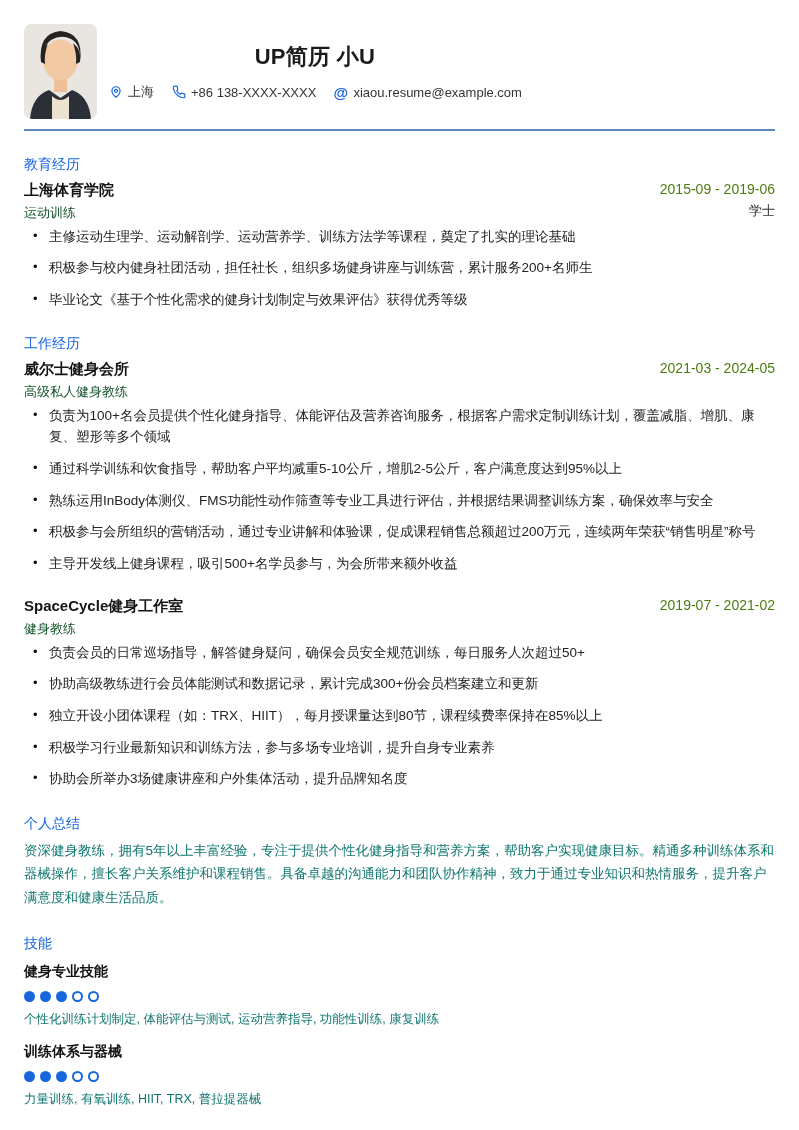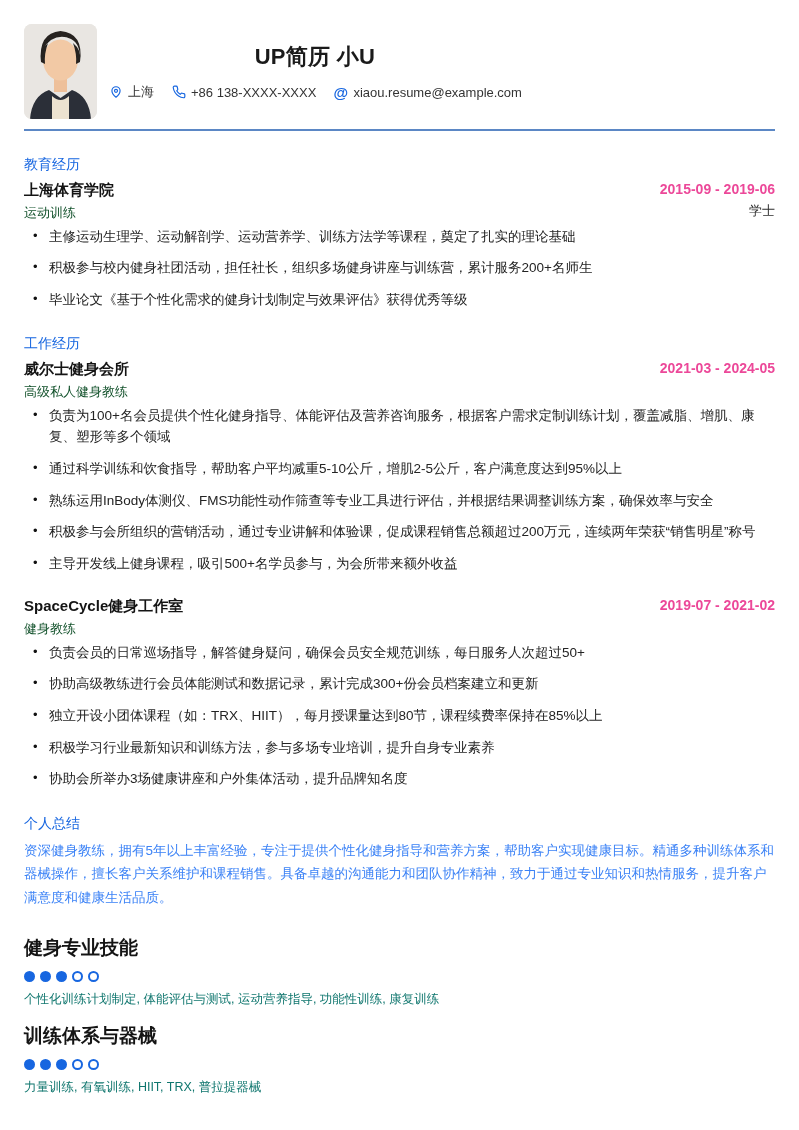--- a/index.html
+++ b/index.html
@@ -32,33 +32,33 @@
   .divider{border-bottom:2px solid var(--divider);margin-top:10px;}
   
   section{margin-top:25px;}
   .sec-title{margin:0 0 6px;font-size:14px;font-weight:400;color:var(--accent);}
   
   .exp-item + .exp-item{margin-top:22px;}
   .exp-head{display:flex;justify-content:space-between;align-items:flex-start;gap:47px;}
   .exp-title{font-size:15px;font-weight:700;color:#141414;line-height:1.3;}
   .exp-sub{font-size:13px;margin-top:4px;color:#14532d;}
   .exp-right{text-align:right;flex:0 0 auto;}
-  .exp-date{font-size:14px;font-weight:700;color:#ec4899;line-height:1.3;}
+  .exp-date{font-size:14px;font-weight:400;color:#4d7c0f;line-height:1.3;}
   .exp-degree{font-size:13px;margin-top:4px;color:#2c2c2c;}
   ul.bullets{margin:4px 0 0;padding:0;list-style:none;}
   ul.bullets li{position:relative;padding-left:25px;margin-bottom:10px;font-size:13.5px;line-height:1.6;color:#232323;}
   ul.bullets li:last-child{margin-bottom:0;}
   ul.bullets li::before{content:"•";position:absolute;left:9px;top:0;color:#111;font-size:13px;}
   .b{font-weight:400;}
   
-  .summary-text{margin:4px 0 0;font-size:13.5px;line-height:1.75;color:#3b82f6;}
+  .summary-text{margin:4px 0 0;font-size:13.5px;line-height:1.75;color:#0f766e;}
   
   .skill-item{margin-top:15px;}
   .skill-item:first-child{margin-top:10px;}
-  .skill-name{font-size:19px;font-weight:700;color:#141414;}
+  .skill-name{font-size:14px;font-weight:700;color:#141414;}
   .skill-dots{display:flex;gap:5px;margin:10px 0 9px;}
   .dot{width:11px;height:11px;border-radius:50%;border:2.5px solid var(--accent);}
   .dot.filled{background:var(--accent);}
   .skill-detail{font-size:12.5px;color:#0f766e;}
 </style>
 </head>
 <body>
 
 <div class="page">
 
@@ -171,20 +171,21 @@
   </div>
       </div>
   </section>
 
   <section>
     <h2 class="sec-title">个人总结</h2>
     <p class="summary-text">资深健身教练，拥有5年以上丰富经验，专注于提供个性化健身指导和营养方案，帮助客户实现健康目标。精通多种训练体系和器械操作，擅长客户关系维护和课程销售。具备卓越的沟通能力和团队协作精神，致力于通过专业知识和热情服务，提升客户满意度和健康生活品质。</p>
   </section>
 
   <section>
+    <h2 class="sec-title">技能</h2>
     <div>
         <div class="skill-item">
     <div class="skill-name">健身专业技能</div>
     <div class="skill-dots">
             <span class="dot filled"></span>
             <span class="dot filled"></span>
             <span class="dot filled"></span>
             <span class="dot"></span>
             <span class="dot"></span>
           </div>

